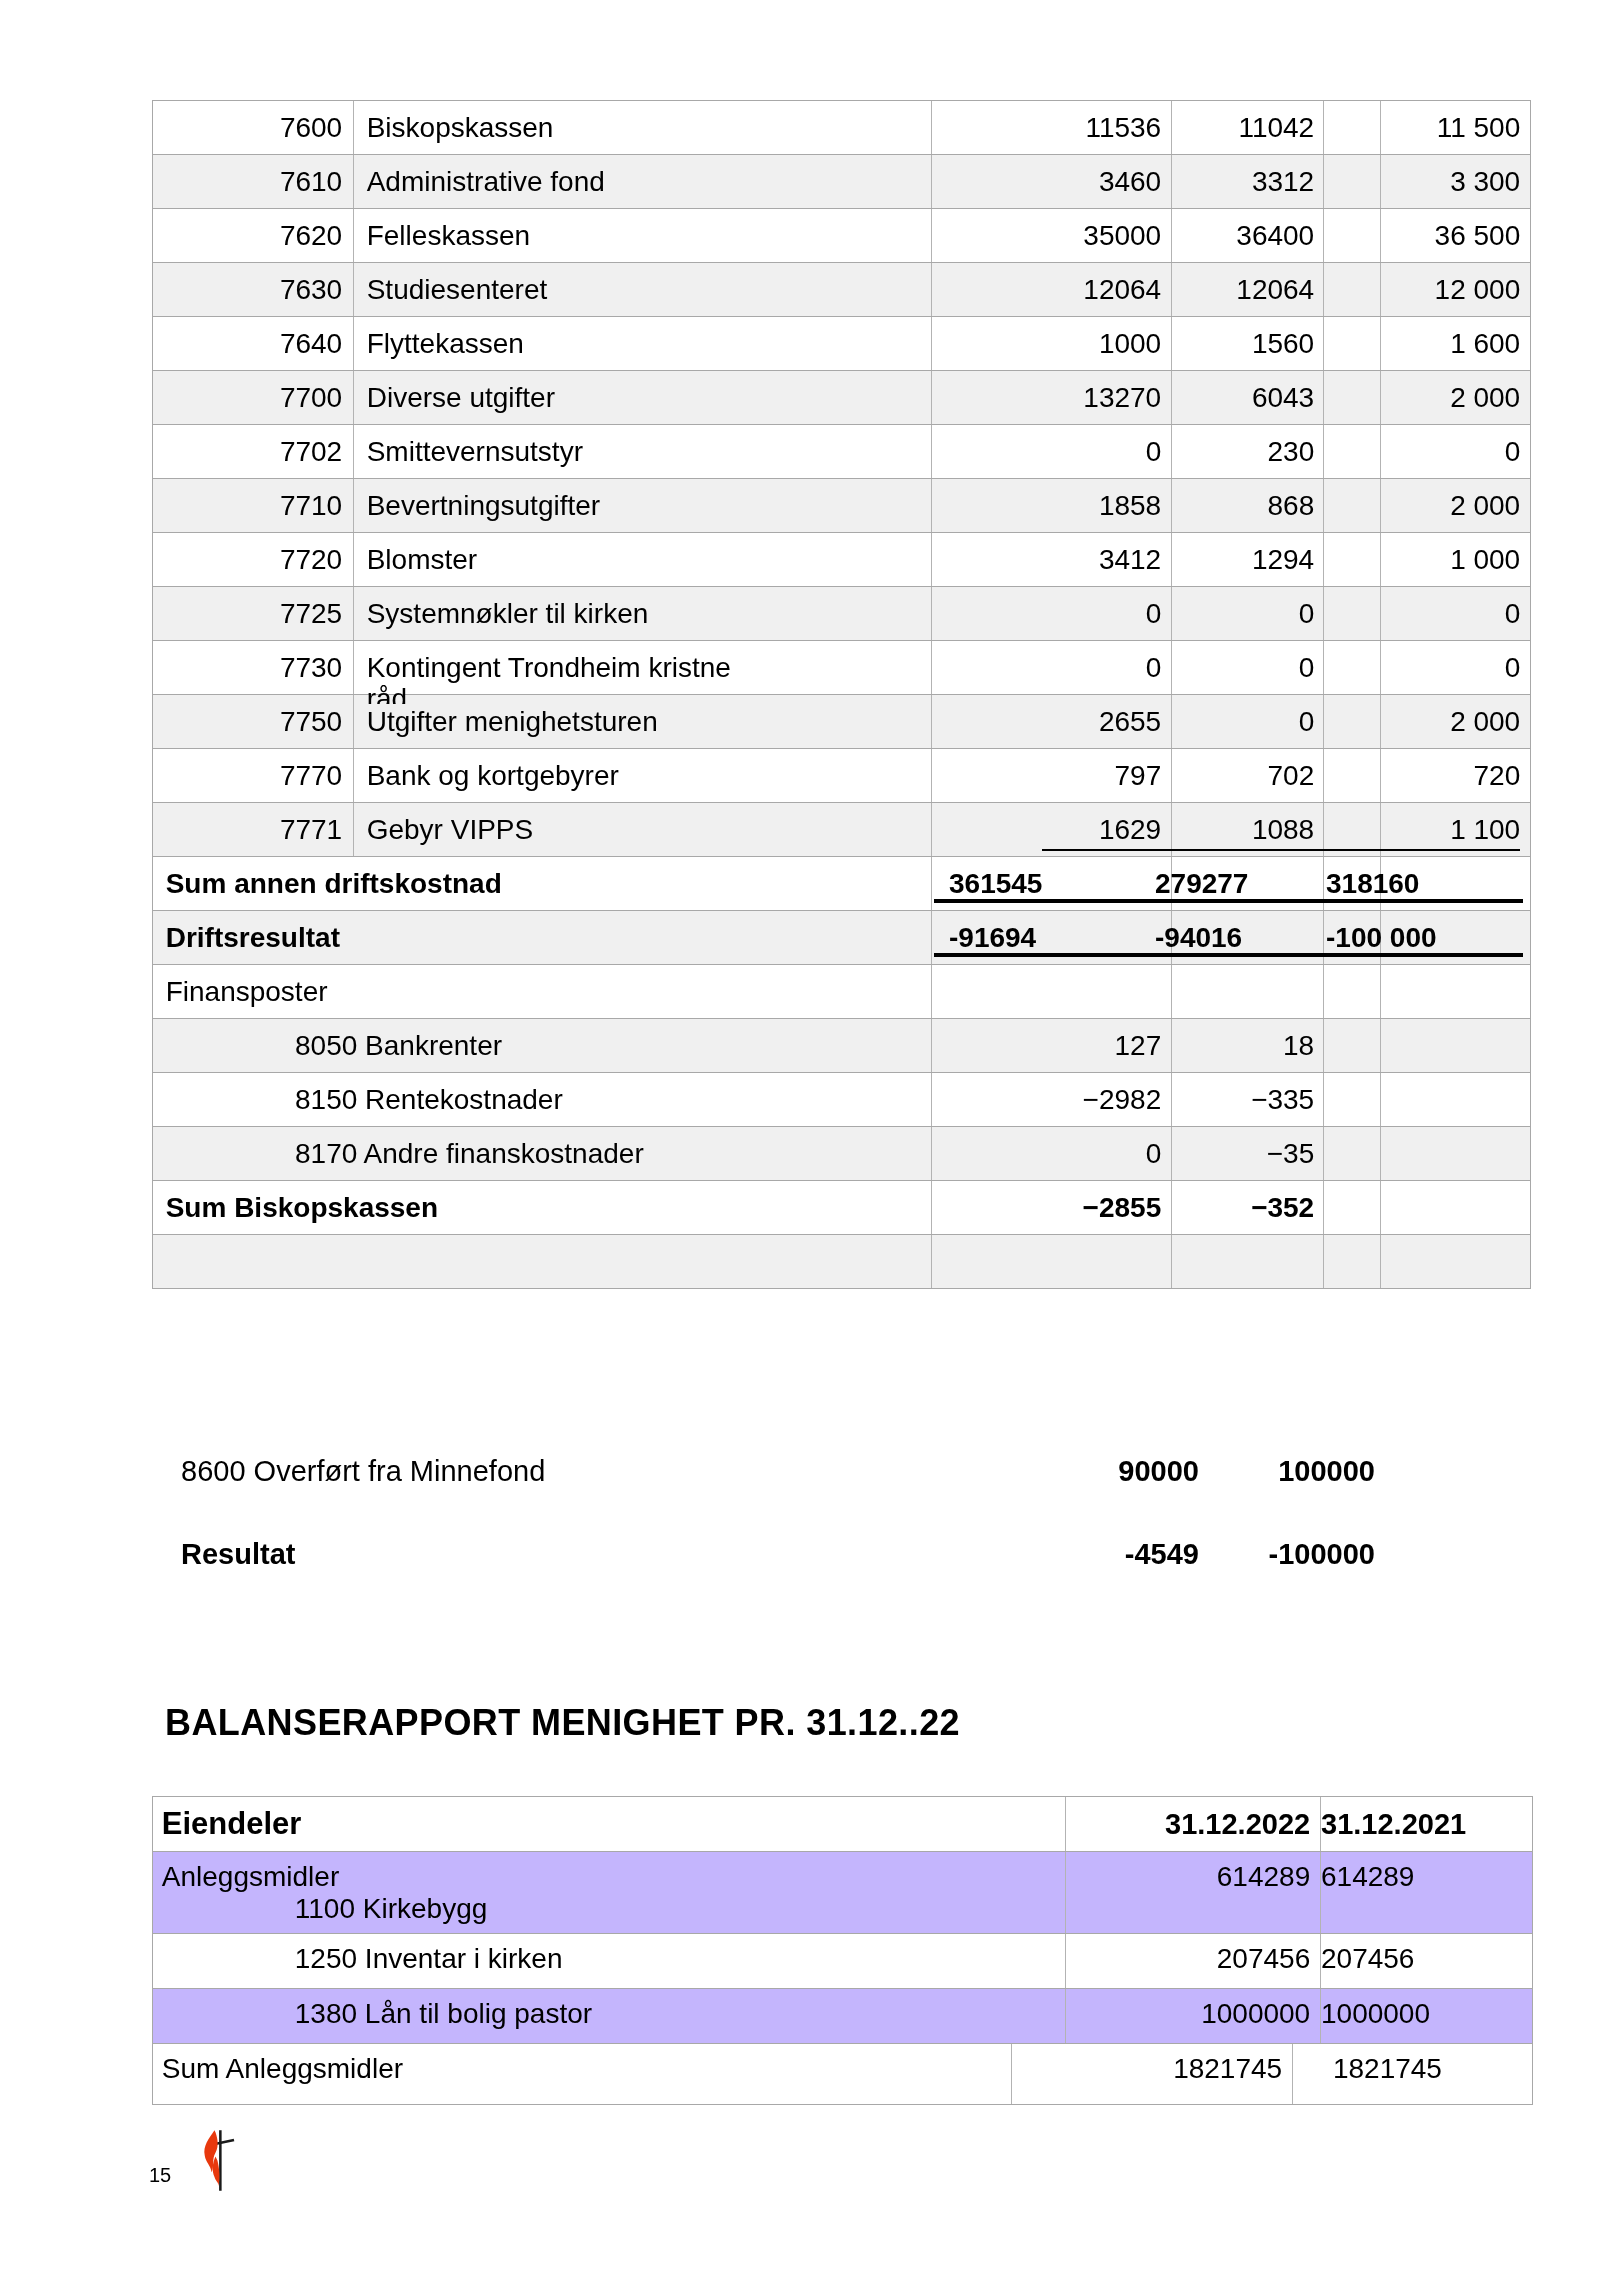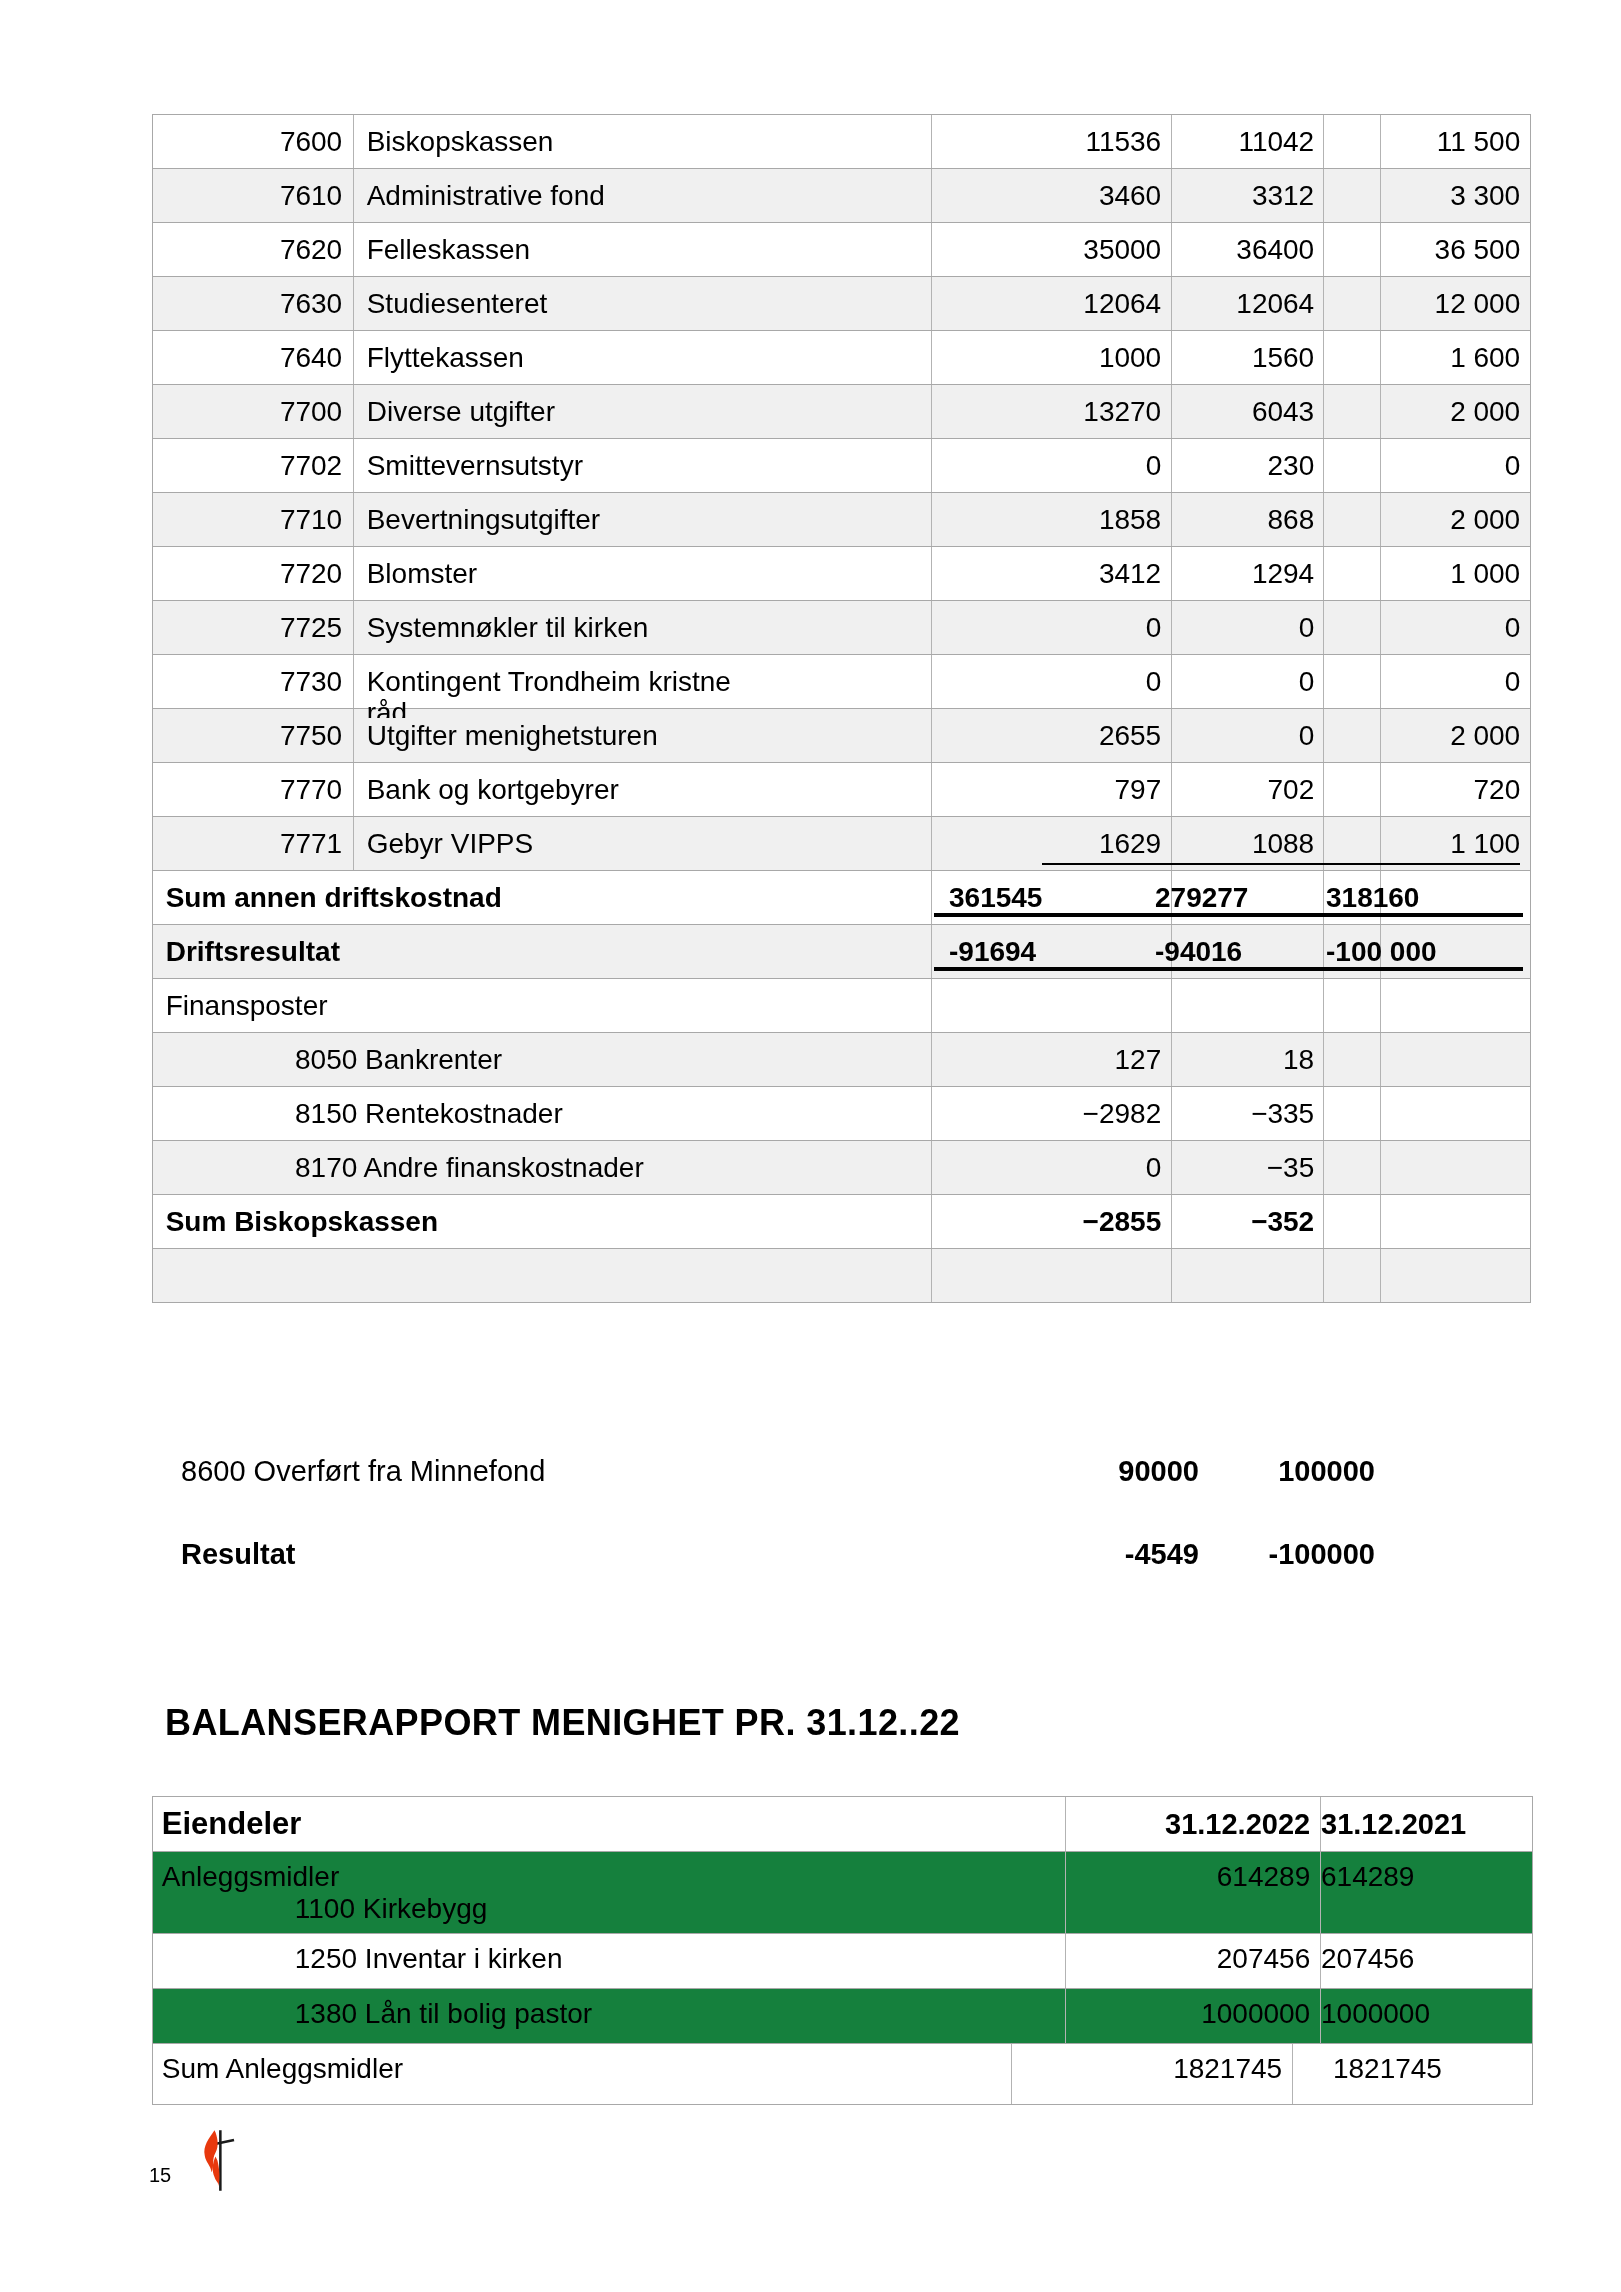--- a/index.html
+++ b/index.html
@@ -2,21 +2,21 @@
 <html><head>
 <meta charset="utf-8">
 <style>
   * { margin:0; padding:0; box-sizing:border-box; }
   html,body { background:#ffffff; }
   body { font-family:"Liberation Sans", sans-serif; color:#000; }
   .page { position:relative; width:1621px; height:2293px; background:#fff; overflow:hidden; }
 
   
   .main-table { position:absolute; left:152px; top:100px; width:1379px;
-                border:1px solid #a8a8a8; border-bottom:none;margin-top:14px; }
+                border:1px solid #a8a8a8; border-bottom:none; }
   .mrow { position:relative; display:flex; height:54px; border-bottom:1px solid #a8a8a8;
           background:#fff; font-size:28px; }
   .mrow.alt { background:#f0f0f0; }
   .mc { position:relative; display:flex; align-items:center; height:100%;
         border-right:1px solid #b3b3b3; overflow:visible; }
   .ca { width:201px; justify-content:flex-end; padding-right:10.8px; }
   .cn { width:578px; padding-left:12.7px; }
   .cl { width:779px; padding-left:12.7px; }
   .c1 { width:240px; justify-content:flex-end; padding-right:9.8px; }
   .c2 { width:152px; justify-content:flex-end; padding-right:8.8px; }
@@ -44,21 +44,21 @@
   .sv-b { position:absolute; left:1078px; top:0; width:145px; text-align:right; }
   .ul { border-bottom:2.9px solid #000; padding-bottom:3.9px; }
 
   
   .balance-title { position:absolute; left:165px; top:1702px; font-size:36px; font-weight:bold;
                    letter-spacing:0.4px; }
   .balance-table { position:absolute; left:152px; top:1796px; width:1381px;
                    border:1px solid #a8a8a8; border-bottom:none; }
   .brow { position:relative; display:flex; border-bottom:1px solid #a8a8a8; background:#fff;
           font-size:28px; height:55px; }
-  .brow.alt { background:#15803d; }
+  .brow.alt { background:#c4b5fd; }
   .bc { height:100%; border-right:1px solid #b3b3b3; }
   .bl { width:913px; display:flex; flex-direction:column; justify-content:flex-start;
         padding:8.8px 0 0 8.8px; }
   .b1 { width:255px; display:flex; justify-content:flex-end; align-items:flex-start;
         padding:8.8px 9.8px 0 0; }
   .b2 { width:211px; display:flex; justify-content:flex-start; align-items:flex-start;
         padding:8.8px 9.8px 0 0; border-right:none; }
   .bhead { font-weight:bold; }
   .bhead .bl { font-size:31px; justify-content:center; padding-top:0; }
   .bhead .b1, .bhead .b2 { align-items:center; padding-top:0; font-size:29px; }

